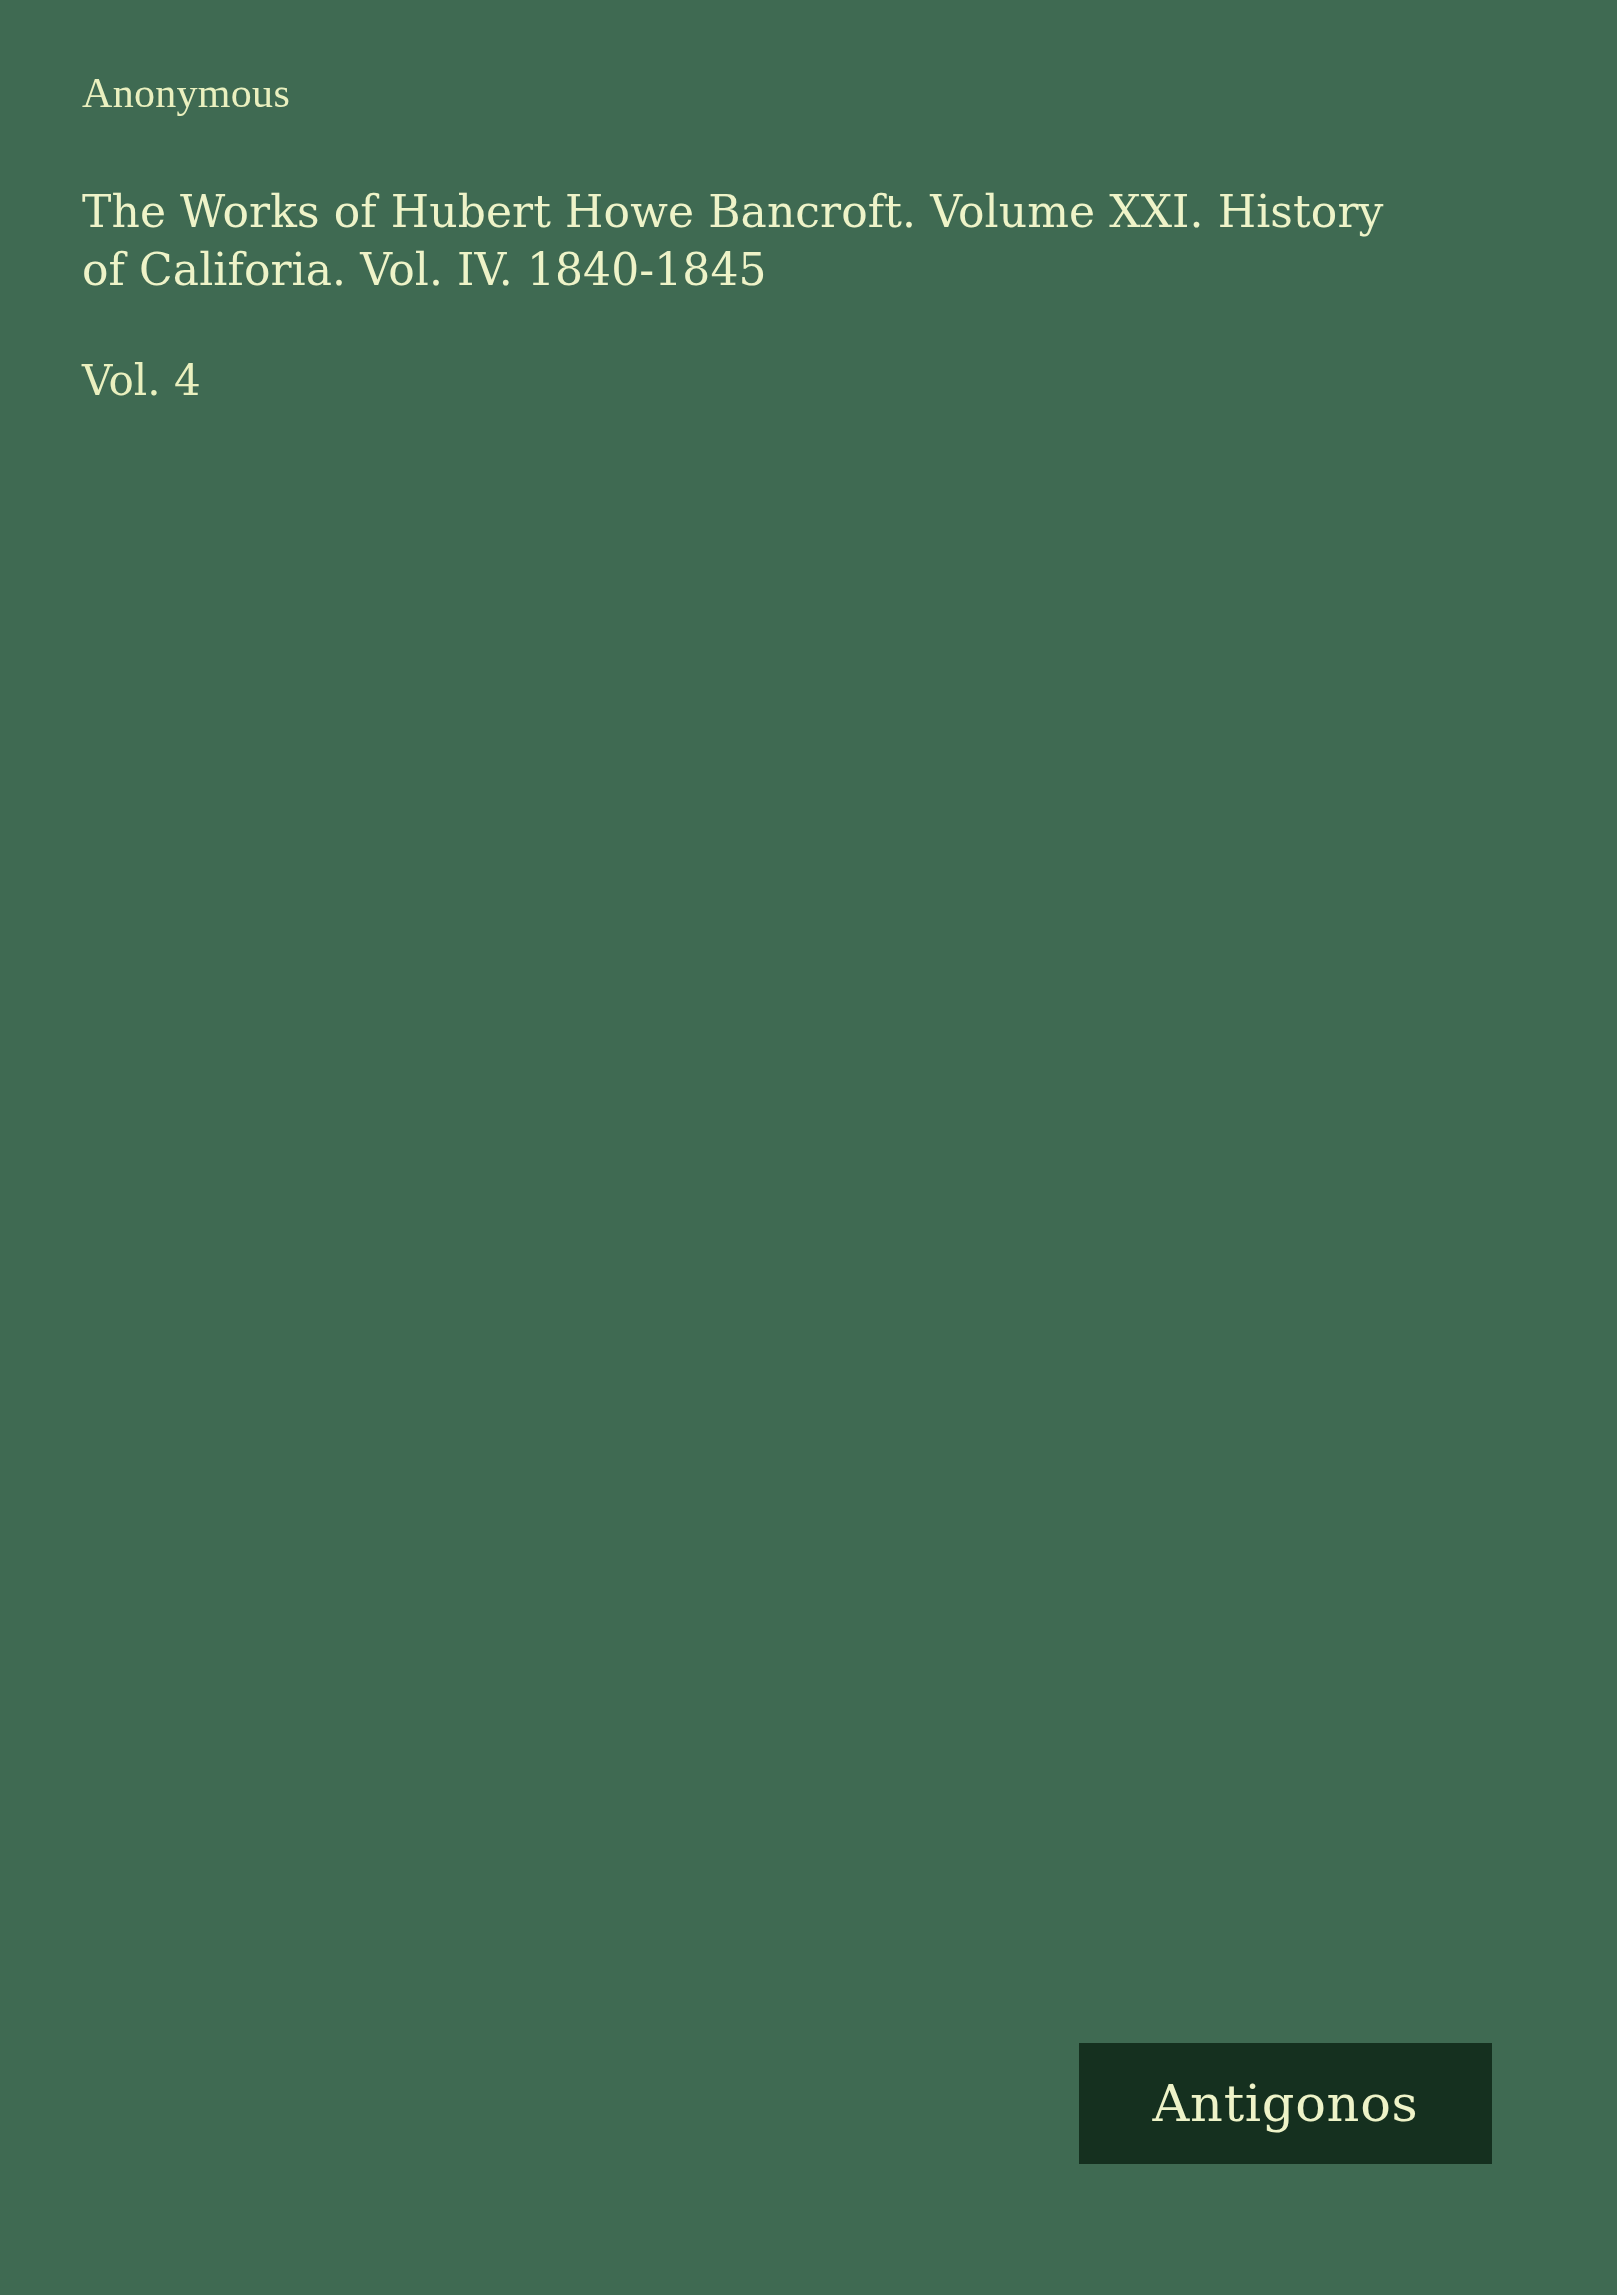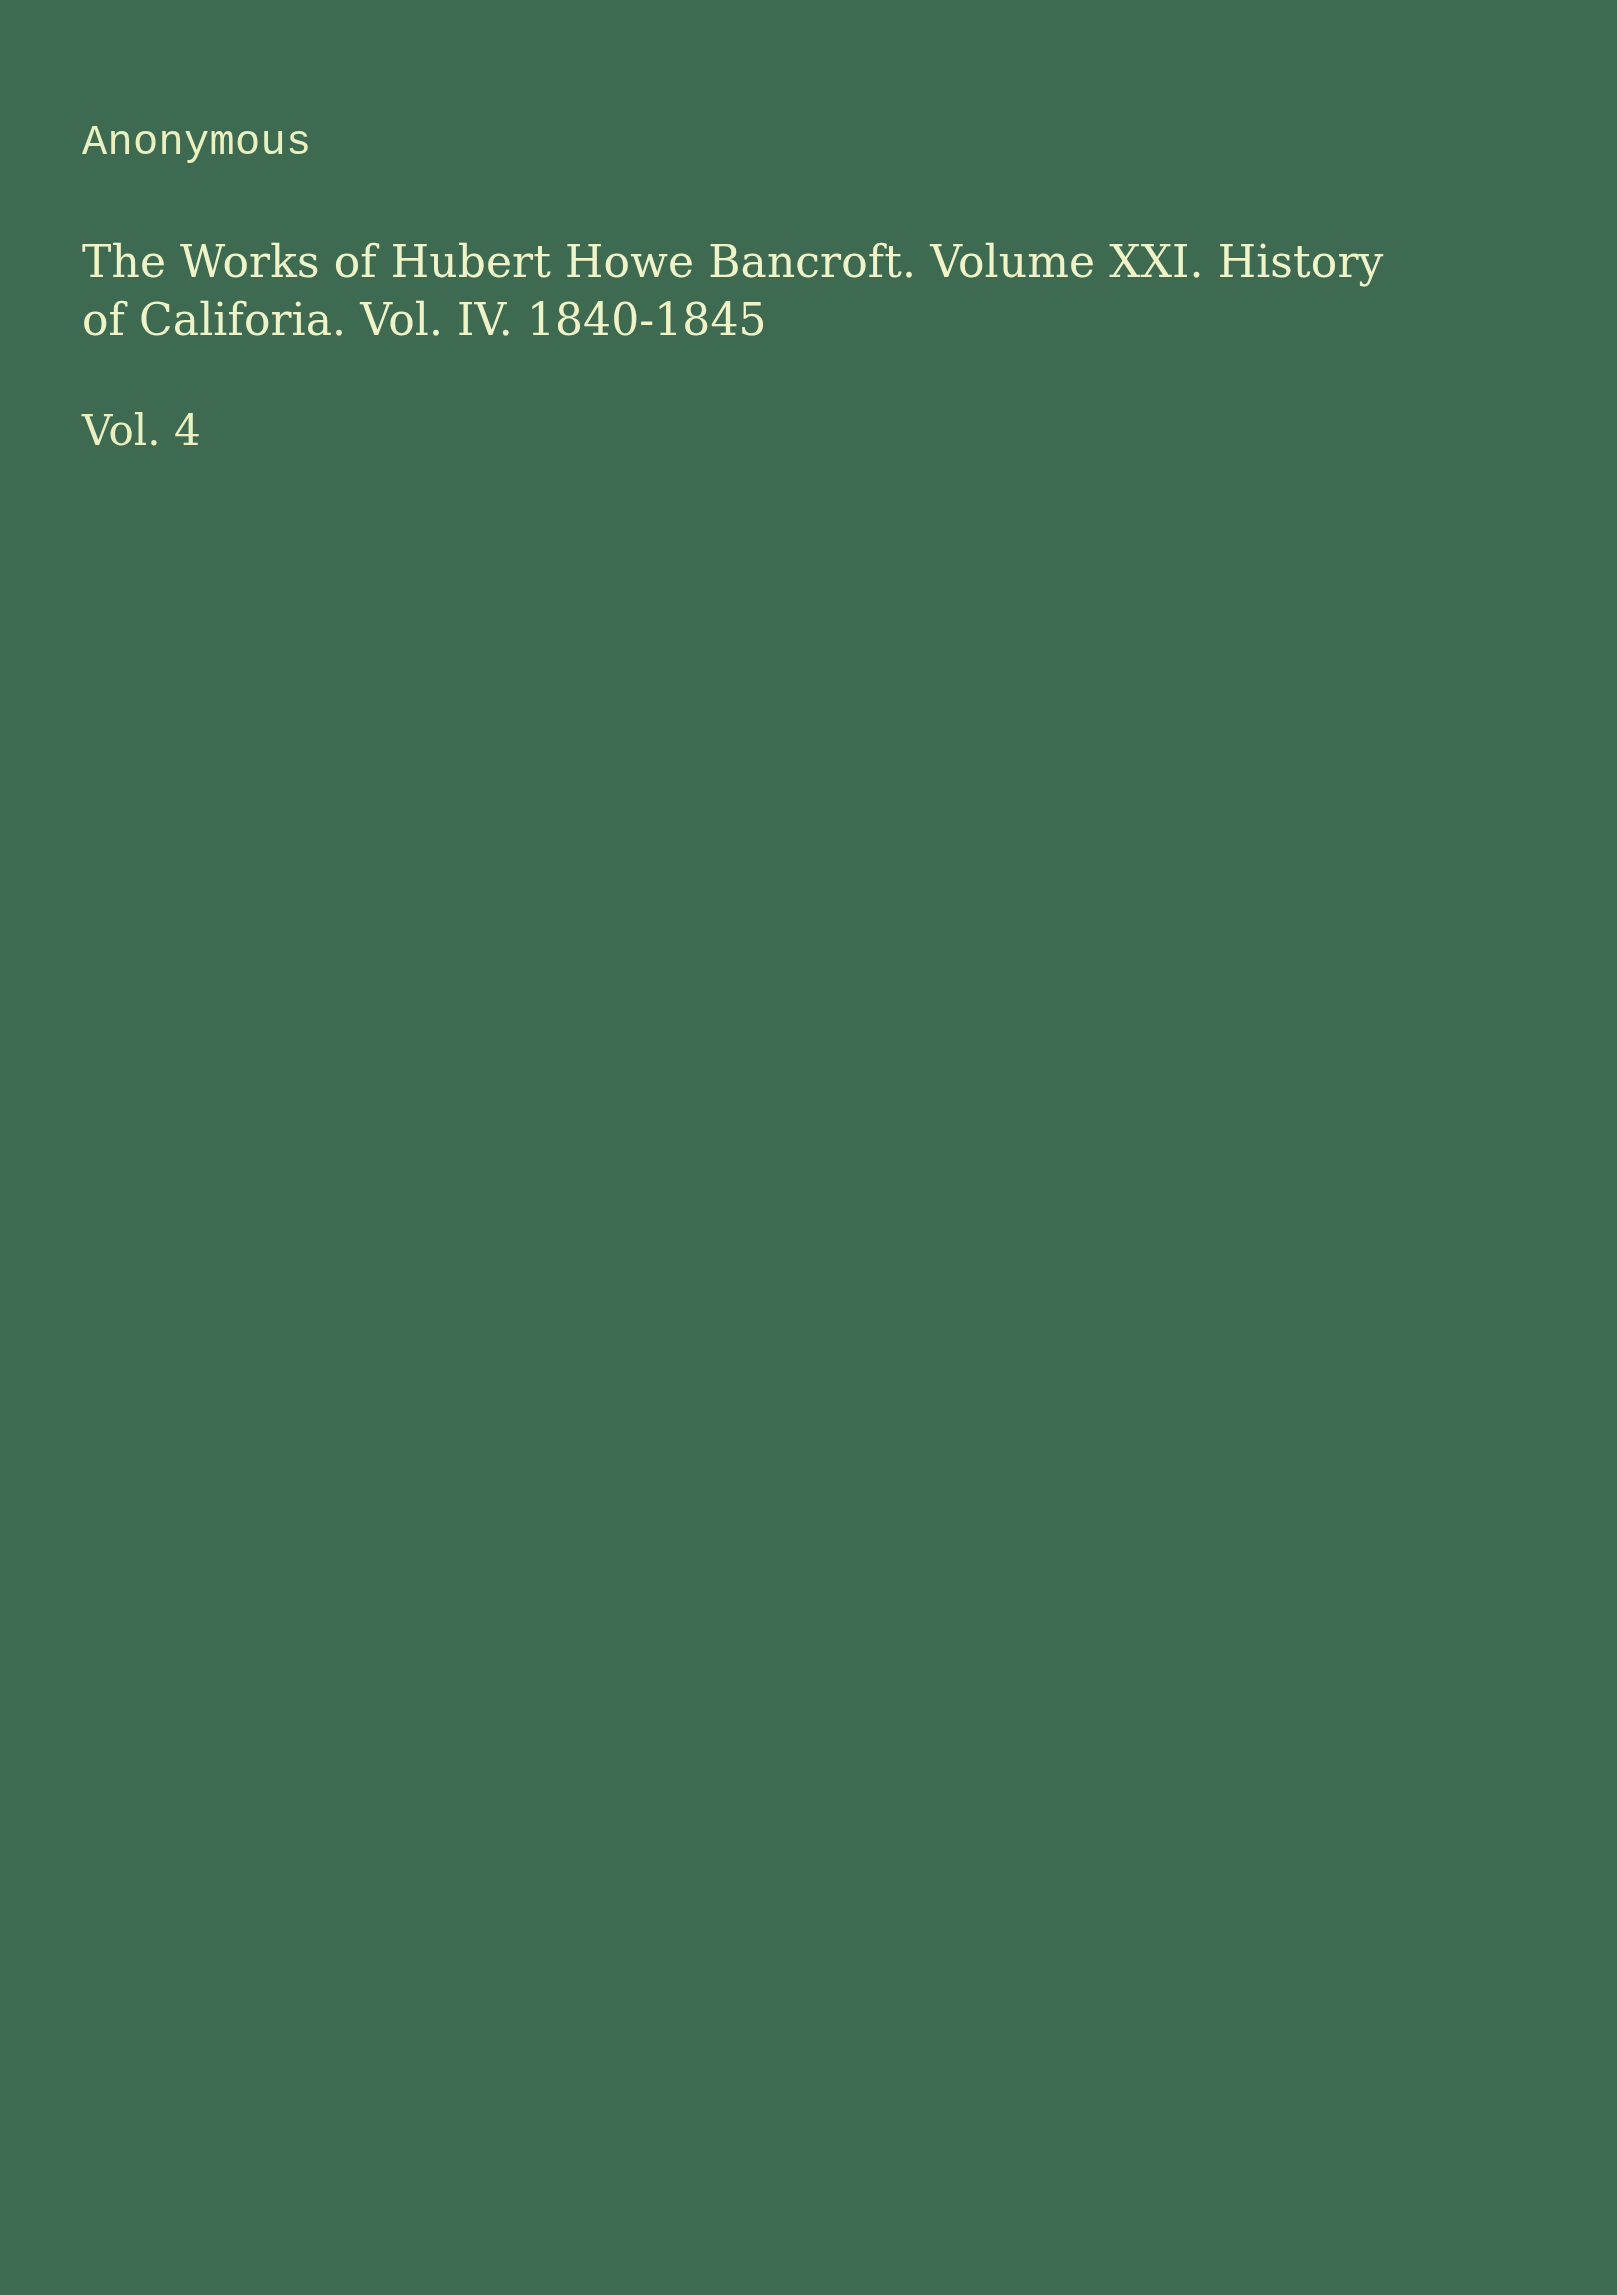--- a/index.html
+++ b/index.html
@@ -19,22 +19,22 @@
     inset: 0;
     background: #3f6a52;
   }
   .content {
     position: absolute;
     left: 82px;
     top: 0;
     width: 1348px;
   }
   .author {
-    margin-top: 118px;
-    font-family: Liberation Mono, monospace;
+    margin-top: 68px;
+    font-family: Liberation Serif, serif;
     font-size: 42px;
     line-height: 1.2;
     color: #eaf0bf;
     letter-spacing: 0.3px;
   }
   .title {
     margin-top: 65px;
     font-family: "DejaVu Serif", serif;
     font-size: 44px;
     line-height: 1.32;
@@ -73,15 +73,18 @@
 <div class="cover">
 
   <div class="content">
     <div class="author">Anonymous</div>
 
     <div class="title">The Works of Hubert Howe Bancroft. Volume XXI. History of Califoria. Vol. IV. 1840-1845</div>
 
     <div class="subtitle">Vol. 4</div>
   </div>
 
+  <div class="publisher-box">
+    <span class="publisher-name">Antigonos</span>
+  </div>
 
 </div>
 
 
 </body></html>

